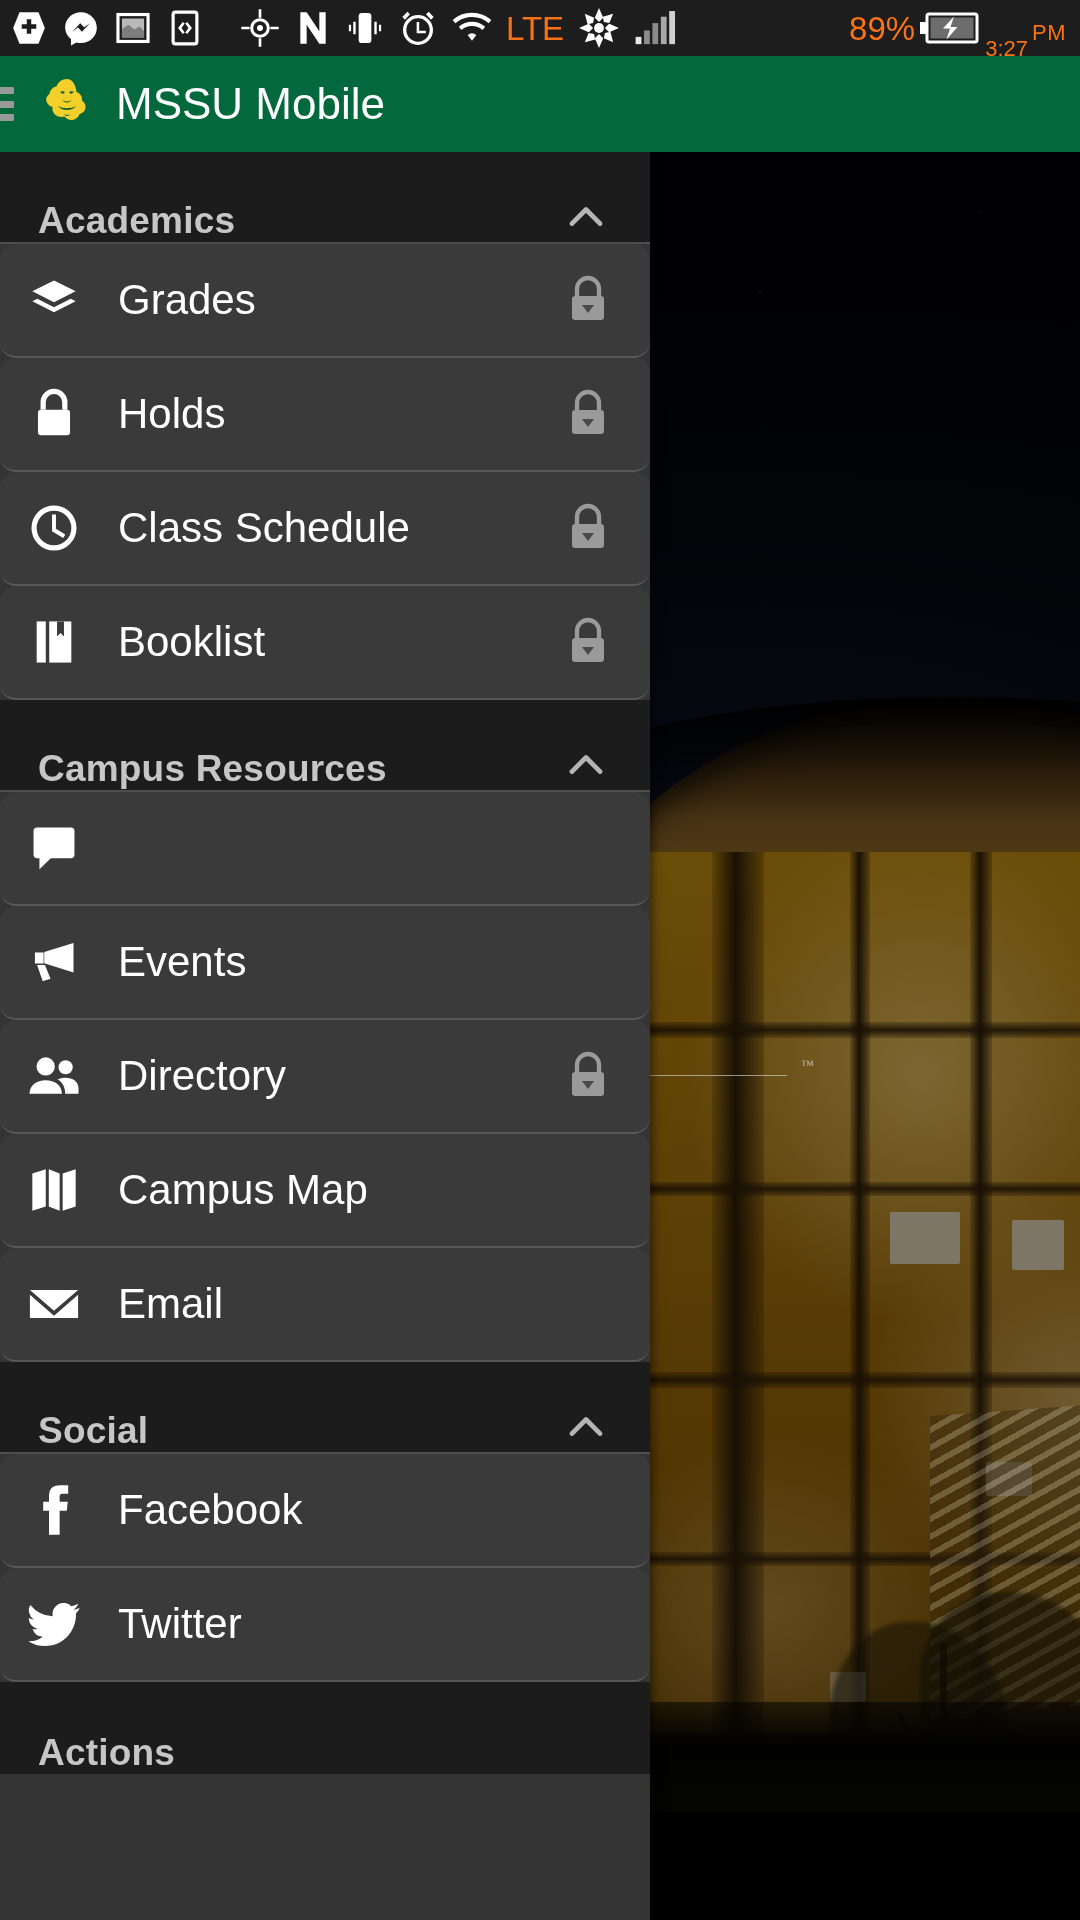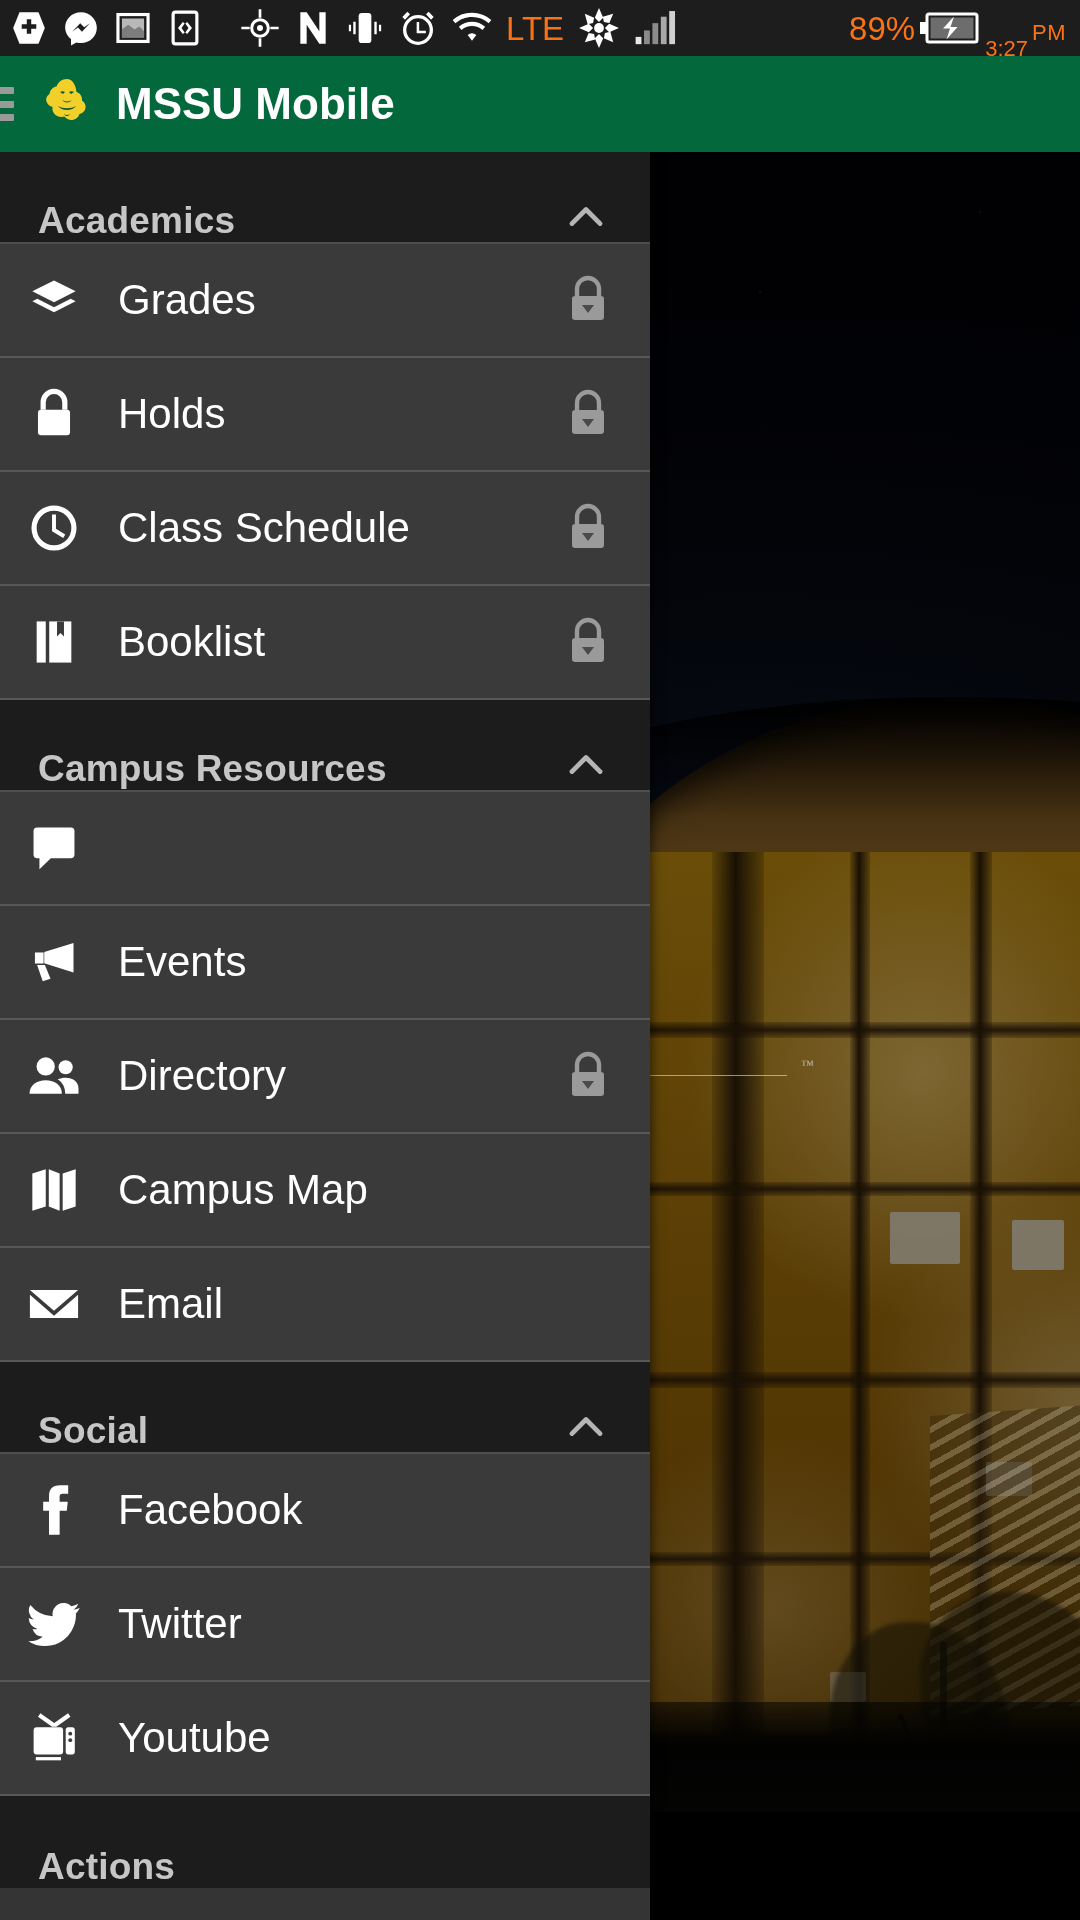--- a/index.html
+++ b/index.html
@@ -230,21 +230,21 @@
     width: 58px; height: 58px;
     margin-left: 24px;
     flex: 0 0 auto;
     position: relative;
   }
   #app-title {
     color: #ffffff;
     font-size: 44px;
     line-height: 44px;
     margin-left: 20px;
-    font-weight: 700;
+    font-weight: 400;
   }
 
   
   #drawer {
     position: absolute;
     left: 0; top: 152px;
     width: 650px; height: 1768px;
     background: #343434;
     z-index: 30;
     overflow: hidden;
@@ -272,20 +272,21 @@
     flex: 0 0 auto;
   }
   .nav-row {
     height: 114px;
     background: #3a3a3a;
     display: flex;
     align-items: center;
     box-sizing: border-box;
     border-bottom: 2px solid #575757;
     padding-left: 26px;
+    border-radius: 16px;
   }
   .nav-icon {
     width: 56px; height: 56px;
     flex: 0 0 auto;
     display: flex; align-items: center; justify-content: center;
   }
   .nav-label {
     color: #ffffff;
     font-size: 42px;
     line-height: 44px;
@@ -629,33 +630,19 @@
     <div class="nav-row">
       <span class="nav-icon">
         <svg width="54" height="46" viewBox="0 0 26 22">
           <path fill="#fff" d="M25.4 3.3c-.95.42-1.96.7-3.02.83a5.27 5.27 0 0 0 2.31-2.9 10.5 10.5 0 0 1-3.33 1.27 5.25 5.25 0 0 0-8.94 4.78A14.9 14.9 0 0 1 1.6 1.8a5.25 5.25 0 0 0 1.62 7 5.2 5.2 0 0 1-2.37-.65v.06a5.25 5.25 0 0 0 4.2 5.14 5.3 5.3 0 0 1-2.37.09 5.25 5.25 0 0 0 4.9 3.64A10.5 10.5 0 0 1 .6 19.25a14.85 14.85 0 0 0 8.04 2.36c9.65 0 14.93-8 14.93-14.93l-.02-.68A10.6 10.6 0 0 0 25.4 3.3z"></path>
         </svg>
       </span>
       <span class="nav-label">Twitter</span>
       <span class="lock-badge hidden"></span>
     </div>
 
-    <div class="nav-row">
-      <span class="nav-icon">
-        <svg width="50" height="52" viewBox="0 0 22 24">
-          <path fill="#fff" d="M10.1 5.6L3.6 1.0l1.1-1.6 6.4 4.5 6.4-4.5 1.1 1.6-6.5 4.6z" transform="translate(0,1.2)"></path>
-          <rect x="1.6" y="7" width="13.6" height="12.6" rx="1.4" fill="#fff"></rect>
-          <rect x="16.4" y="7" width="4.2" height="12.6" rx="1.2" fill="#fff"></rect>
-          <circle cx="18.5" cy="10" r="0.9" fill="#3a3a3a"></circle>
-          <circle cx="18.5" cy="13" r="0.9" fill="#3a3a3a"></circle>
-          <rect x="2.6" y="20.8" width="11.6" height="1.5" fill="#fff"></rect>
-        </svg>
-      </span>
-      <span class="nav-label">Youtube</span>
-      <span class="lock-badge hidden"></span>
-    </div>
 
     <div class="section-header last">
       <div class="section-title">Actions</div>
     </div>
 
   </div>
 </div>
 
 </body></html>

